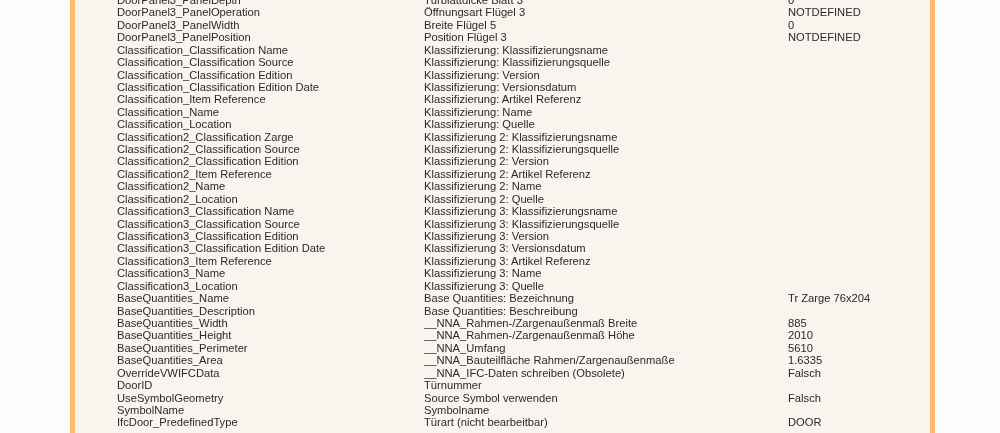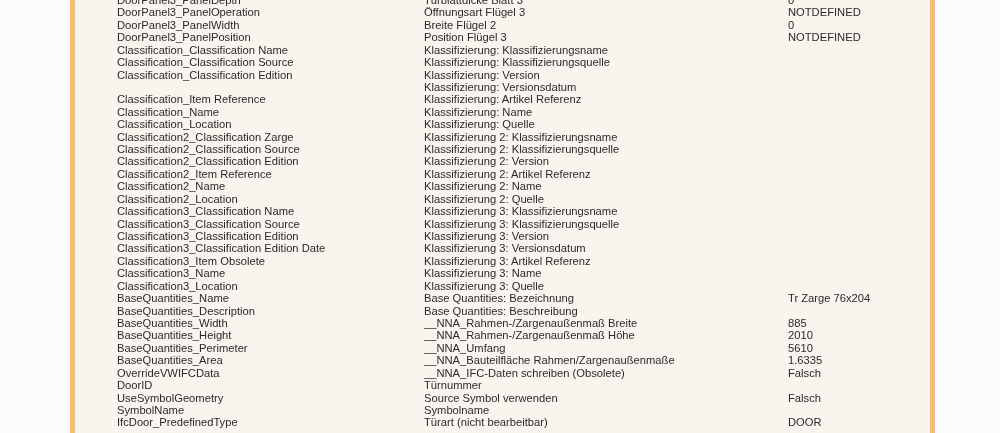--- a/index.html
+++ b/index.html
@@ -53,21 +53,21 @@
         <span class="cell c-label">Türblattdicke Blatt 3</span>
         <span class="cell c-value">0</span>
       </div>
     <div class="row">
         <span class="cell c-name">DoorPanel3_PanelOperation</span>
         <span class="cell c-label">Öffnungsart Flügel 3</span>
         <span class="cell c-value">NOTDEFINED</span>
       </div>
     <div class="row">
         <span class="cell c-name">DoorPanel3_PanelWidth</span>
-        <span class="cell c-label">Breite Flügel 2</span>
+        <span class="cell c-label">Breite Flügel 5</span>
         <span class="cell c-value">0</span>
       </div>
     <div class="row">
         <span class="cell c-name">DoorPanel3_PanelPosition</span>
         <span class="cell c-label">Position Flügel 3</span>
         <span class="cell c-value">NOTDEFINED</span>
       </div>
     <div class="row">
         <span class="cell c-name">Classification_Classification Name</span>
         <span class="cell c-label">Klassifizierung: Klassifizierungsname</span>
@@ -77,20 +77,21 @@
         <span class="cell c-name">Classification_Classification Source</span>
         <span class="cell c-label">Klassifizierung: Klassifizierungsquelle</span>
         <span class="cell c-value"></span>
       </div>
     <div class="row">
         <span class="cell c-name">Classification_Classification Edition</span>
         <span class="cell c-label">Klassifizierung: Version</span>
         <span class="cell c-value"></span>
       </div>
     <div class="row">
+        <span class="cell c-name">Classification_Classification Edition Date</span>
         <span class="cell c-label">Klassifizierung: Versionsdatum</span>
         <span class="cell c-value"></span>
       </div>
     <div class="row">
         <span class="cell c-name">Classification_Item Reference</span>
         <span class="cell c-label">Klassifizierung: Artikel Referenz</span>
         <span class="cell c-value"></span>
       </div>
     <div class="row">
         <span class="cell c-name">Classification_Name</span>
@@ -146,21 +147,21 @@
         <span class="cell c-name">Classification3_Classification Edition</span>
         <span class="cell c-label">Klassifizierung 3: Version</span>
         <span class="cell c-value"></span>
       </div>
     <div class="row">
         <span class="cell c-name">Classification3_Classification Edition Date</span>
         <span class="cell c-label">Klassifizierung 3: Versionsdatum</span>
         <span class="cell c-value"></span>
       </div>
     <div class="row">
-        <span class="cell c-name">Classification3_Item Obsolete</span>
+        <span class="cell c-name">Classification3_Item Reference</span>
         <span class="cell c-label">Klassifizierung 3: Artikel Referenz</span>
         <span class="cell c-value"></span>
       </div>
     <div class="row">
         <span class="cell c-name">Classification3_Name</span>
         <span class="cell c-label">Klassifizierung 3: Name</span>
         <span class="cell c-value"></span>
       </div>
     <div class="row">
         <span class="cell c-name">Classification3_Location</span>

